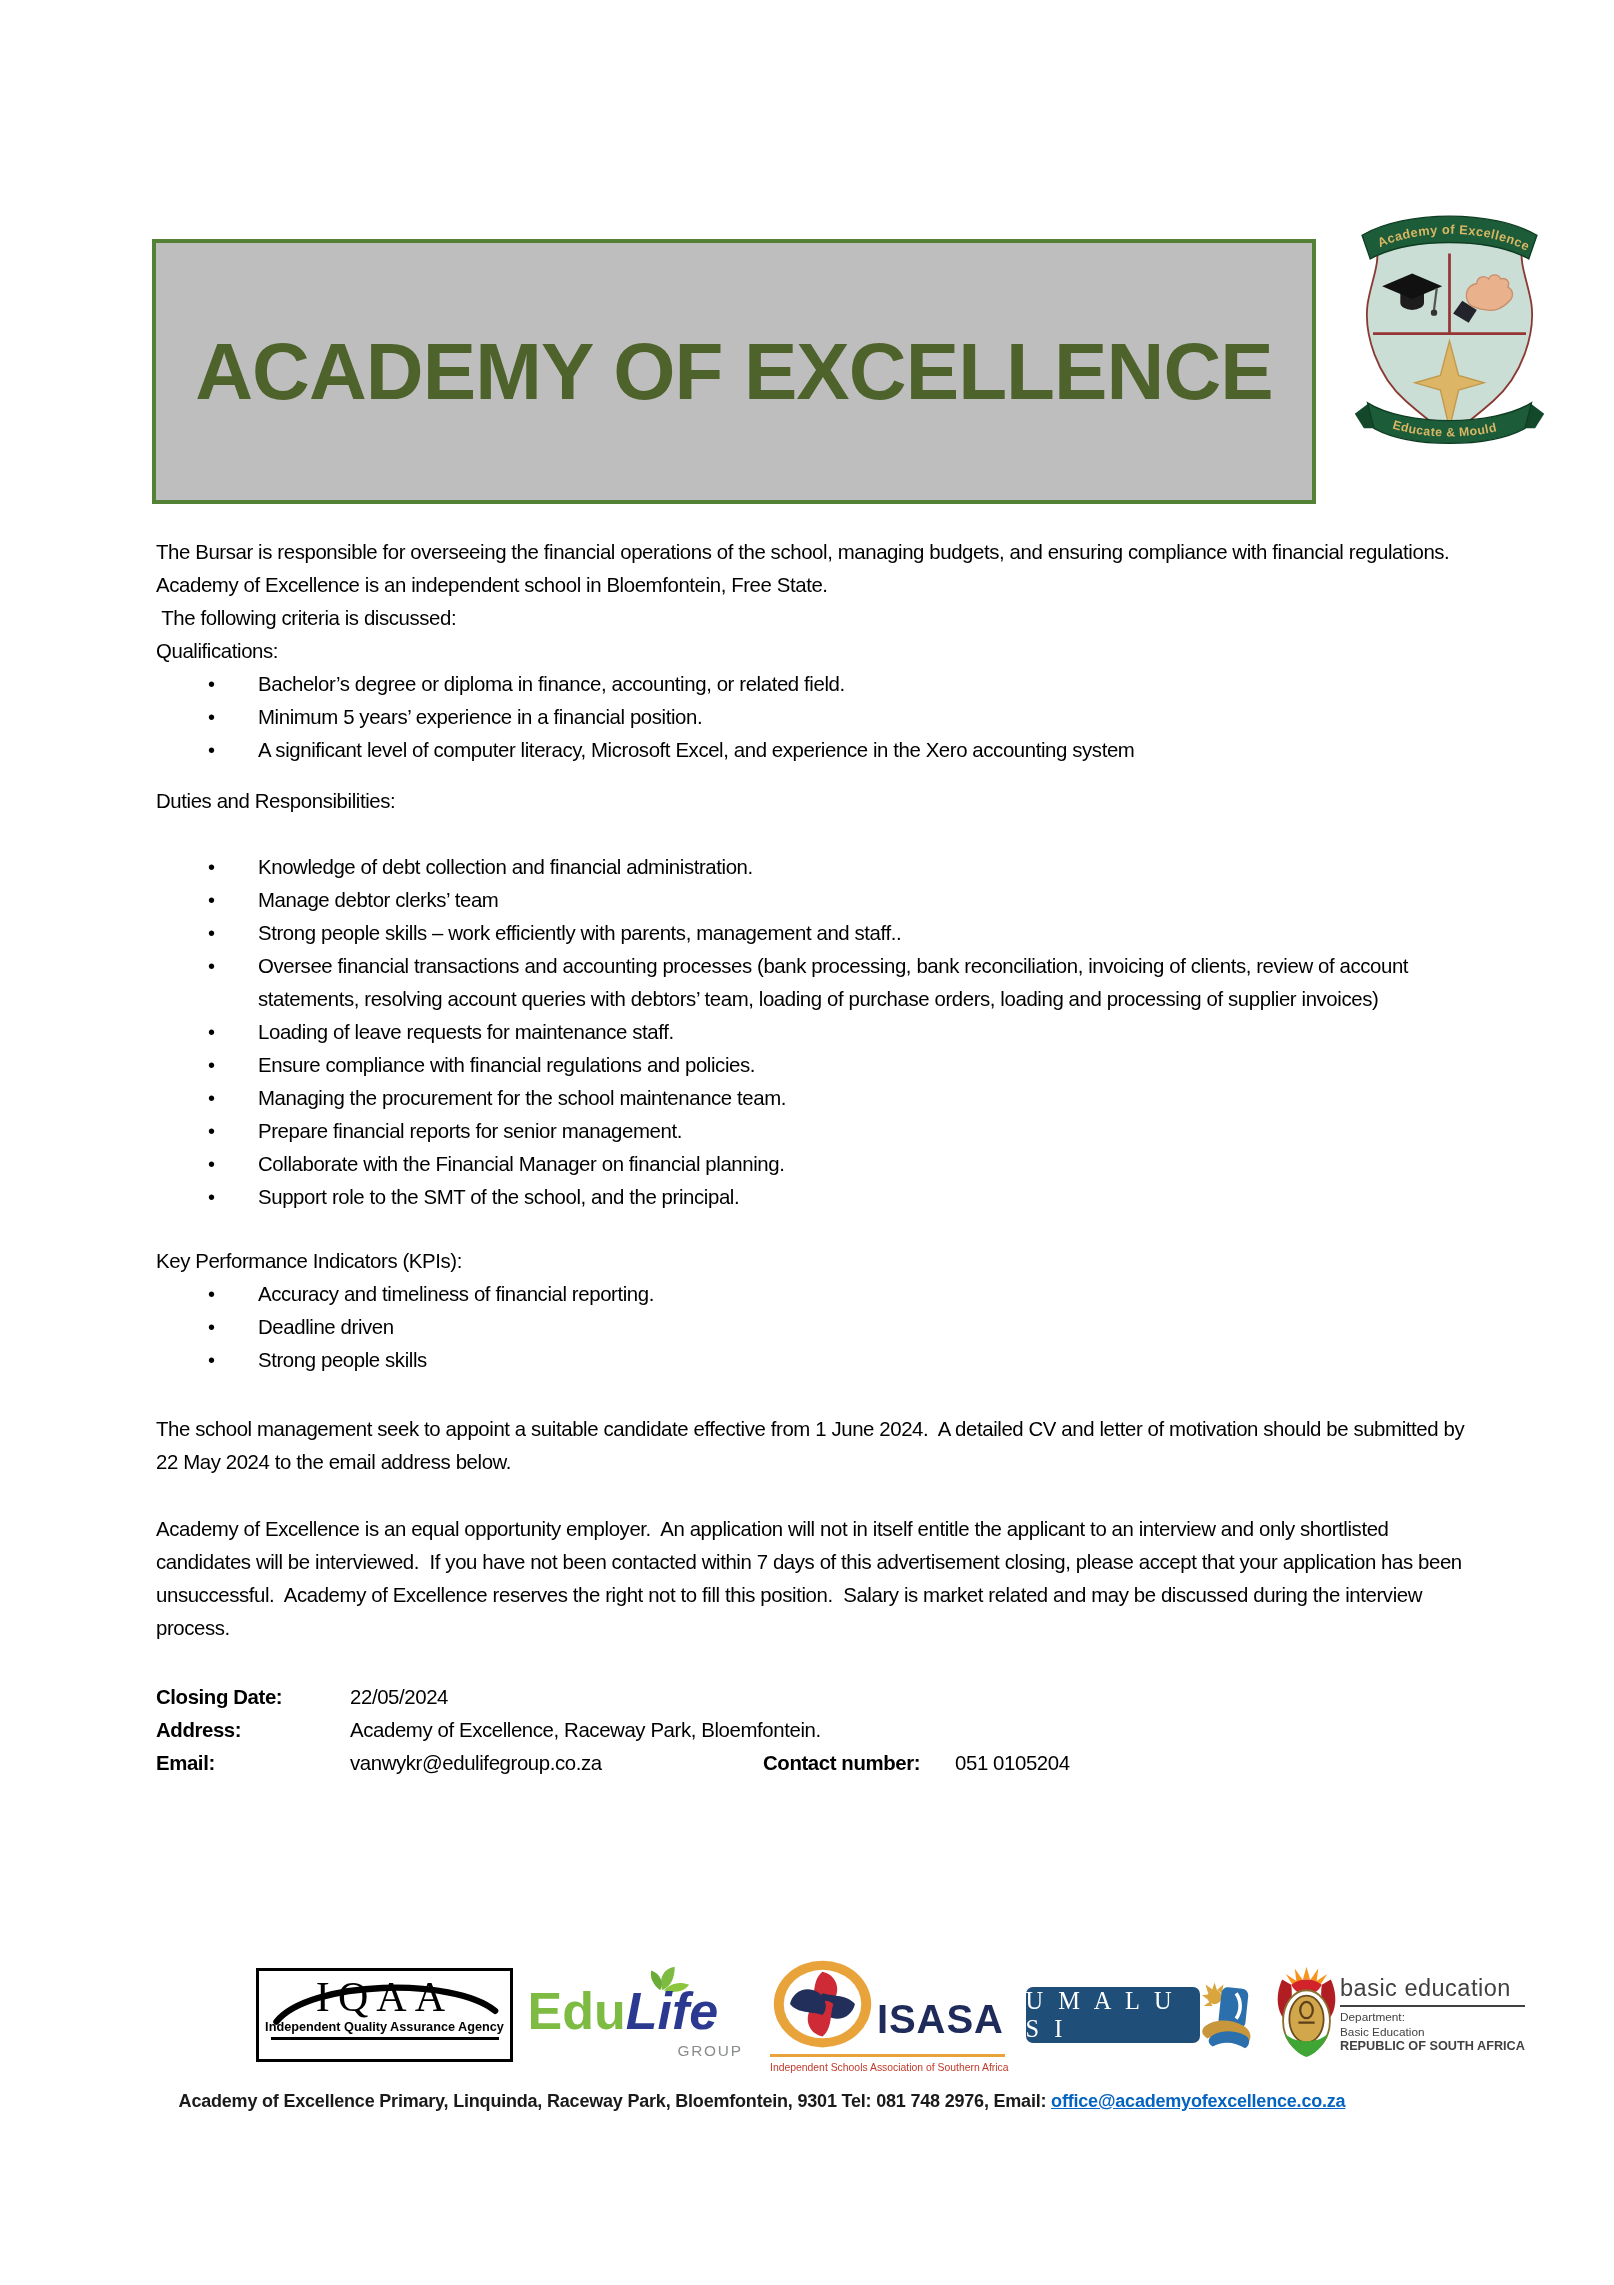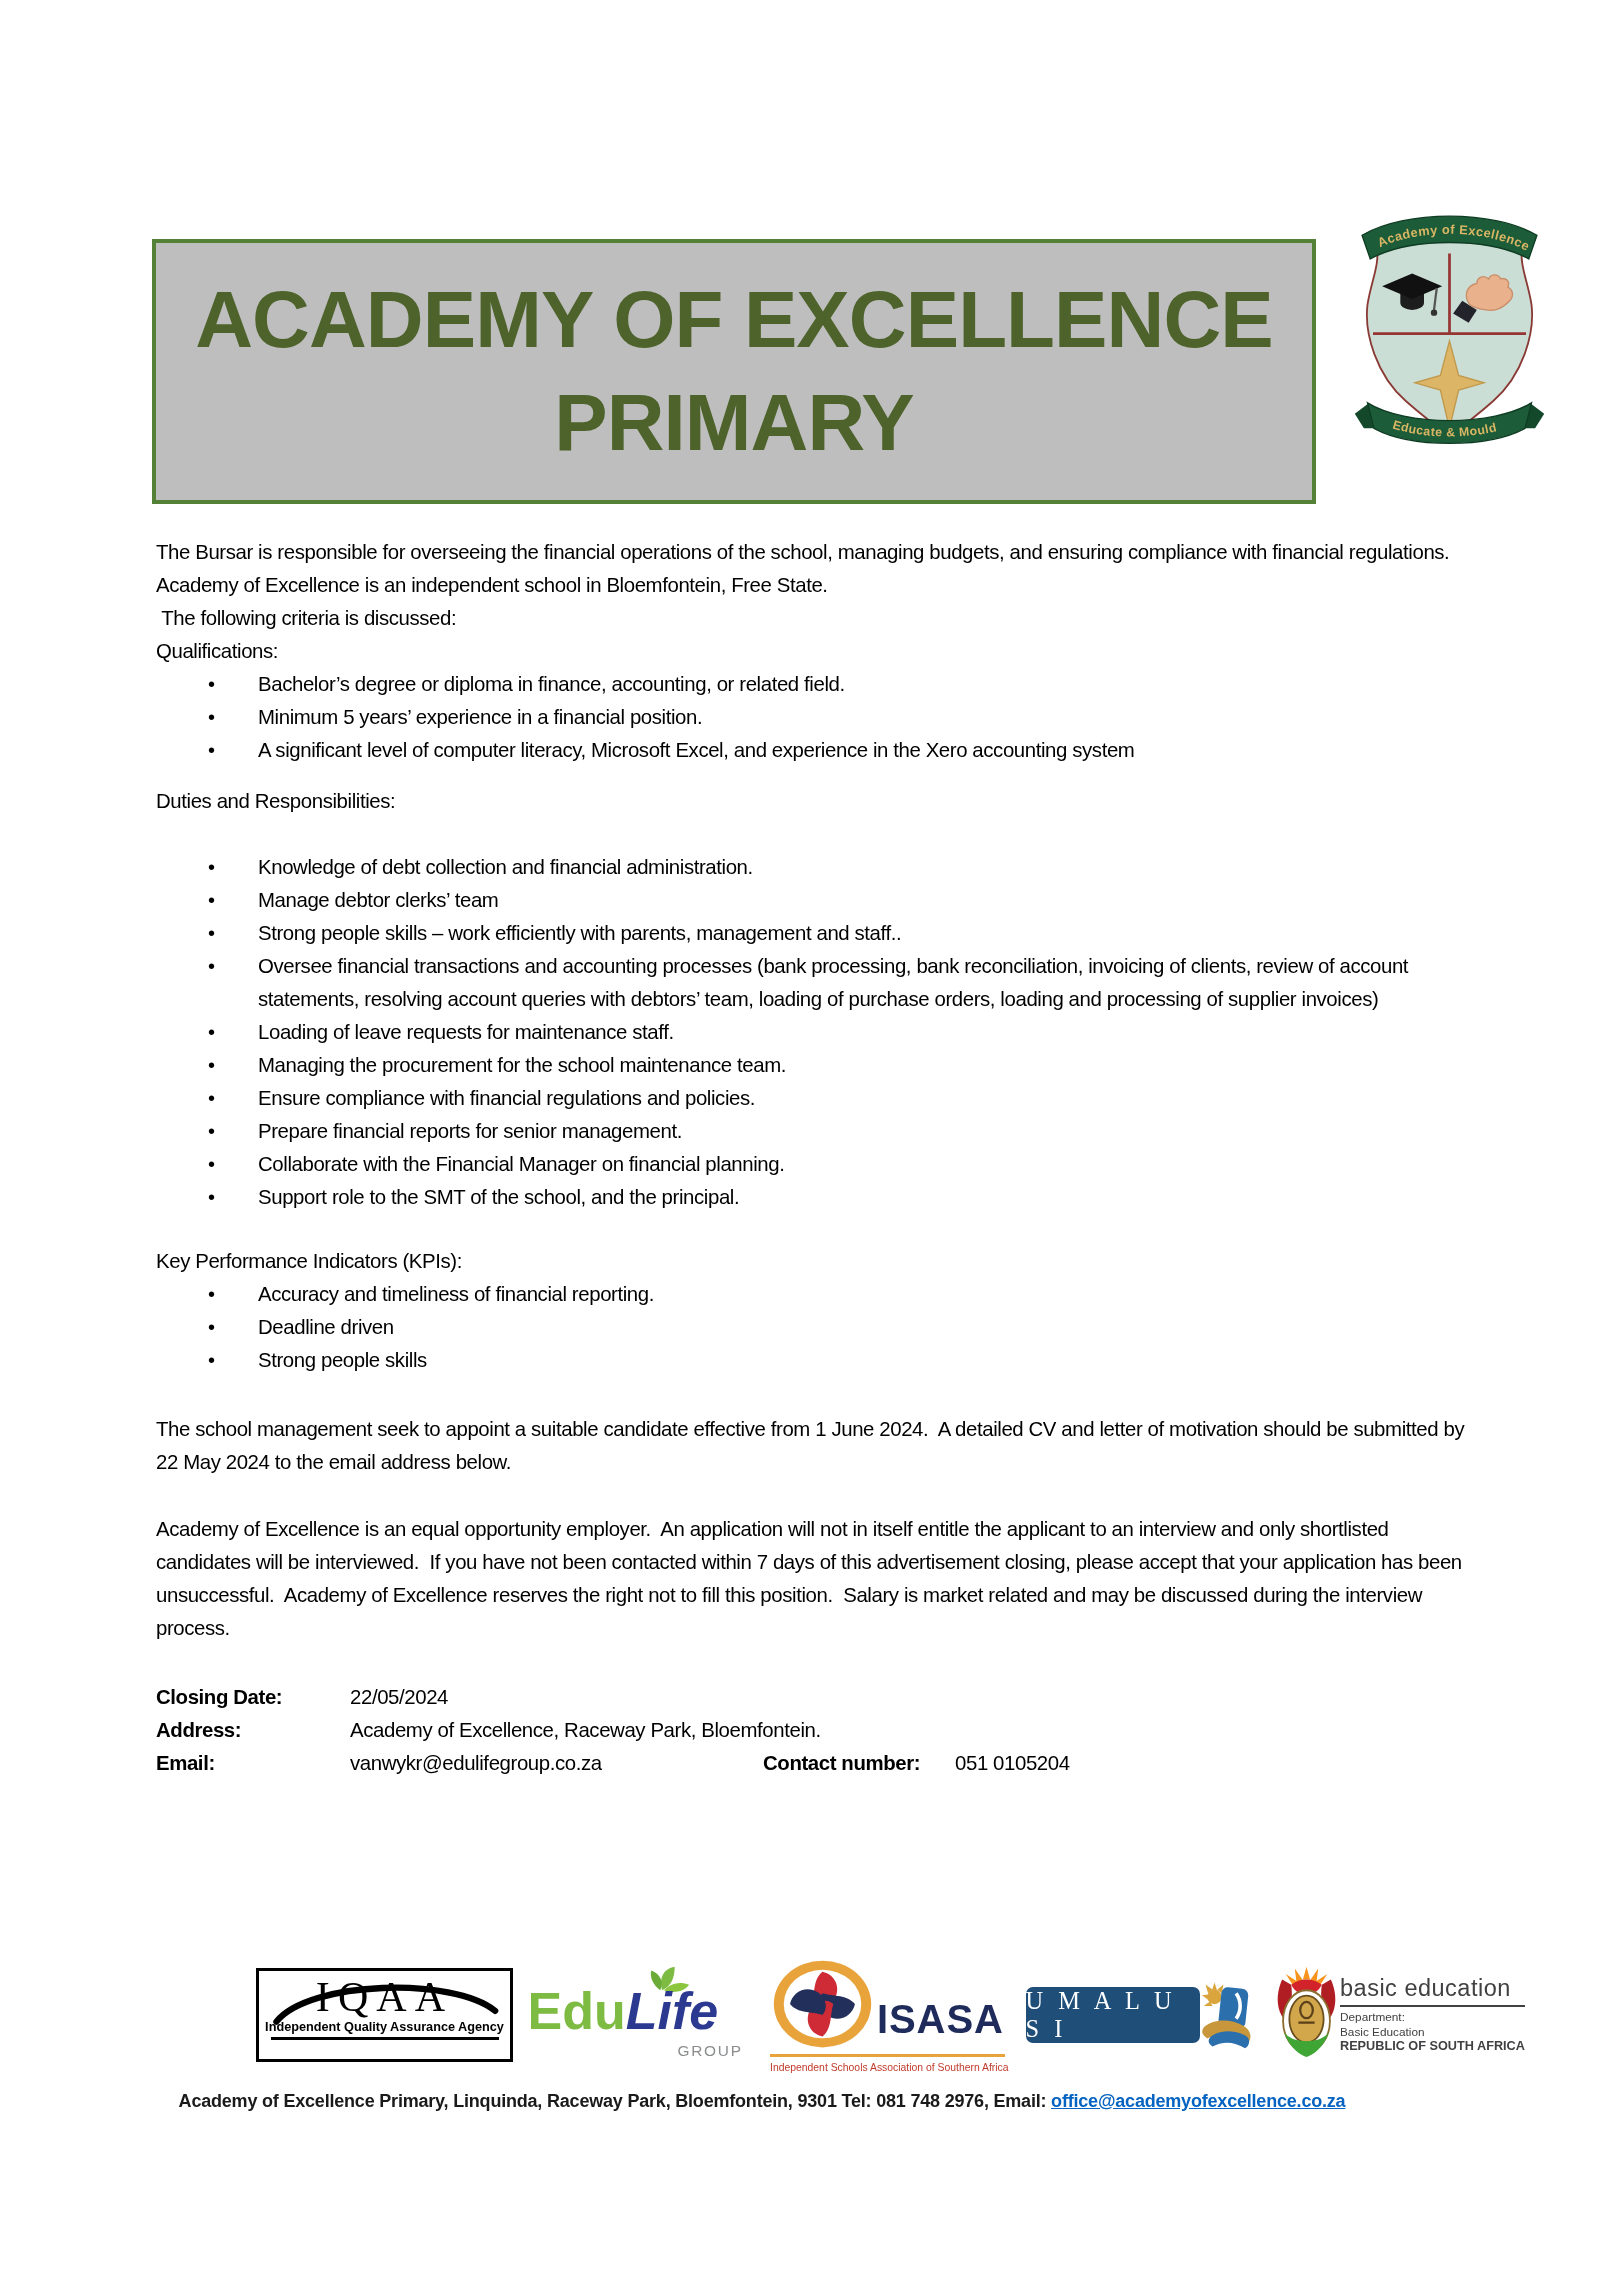--- a/index.html
+++ b/index.html
@@ -101,21 +101,20 @@
   }
   .footer-email { color:#0563C1; text-decoration:underline; cursor:pointer; }
 </style>
 </head>
 <body>
 
 <div class="page">
 
   <div class="banner">
     <div class="bline">ACADEMY OF EXCELLENCE</div>
-    <div class="bline">PRIMARY</div>
   </div>
 
   <svg class="crest" viewBox="0 0 220 280">
     <defs>
       <path id="arcTop" d="M24,60 C70,34 150,34 196,60" fill="none"></path>
       <path id="arcBottom" d="M32,248 C75,268 145,268 188,248" fill="none"></path>
     </defs>
 
     <path d="M30,52 C34,74 24,92 20,118 C16,150 30,196 62,224 C80,240 96,252 110,262
          C124,252 140,240 158,224 C190,196 204,150 200,118 C196,92 186,74 190,52
@@ -165,22 +164,22 @@
       <li>A significant level of computer literacy, Microsoft Excel, and experience in the Xero accounting system</li>
     </ul>
 
     <p class="pre duties-heading">Duties and Responsibilities:</p>
     <ul class="doc-list">
       <li>Knowledge of debt collection and financial administration.</li>
       <li>Manage debtor clerks’ team</li>
       <li>Strong people skills – work efficiently with parents, management and staff..</li>
       <li>Oversee financial transactions and accounting processes (bank processing, bank reconciliation, invoicing of clients, review of account statements, resolving account queries with debtors’ team, loading of purchase orders, loading and processing of supplier invoices)</li>
       <li>Loading of leave requests for maintenance staff.</li>
+      <li>Ensure compliance with financial regulations and policies.</li>
       <li>Managing the procurement for the school maintenance team.</li>
-      <li>Ensure compliance with financial regulations and policies.</li>
       <li>Prepare financial reports for senior management.</li>
       <li>Collaborate with the Financial Manager on financial planning.</li>
       <li>Support role to the SMT of the school, and the principal.</li>
     </ul>
 
     <p class="pre kpi-heading">Key Performance Indicators (KPIs):</p>
     <ul class="doc-list">
       <li>Accuracy and timeliness of financial reporting.</li>
       <li>Deadline driven</li>
       <li>Strong people skills</li>

